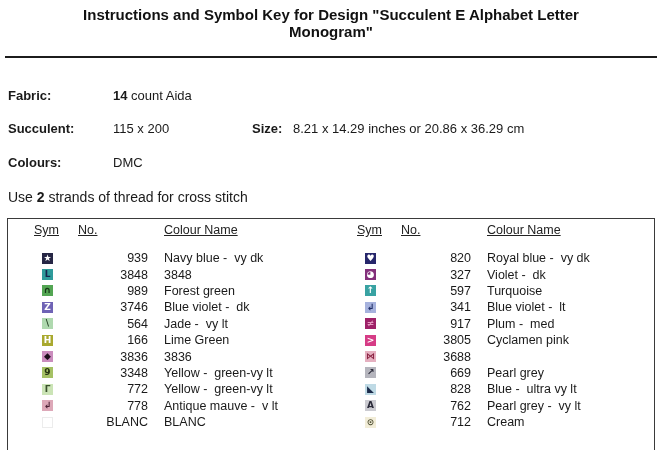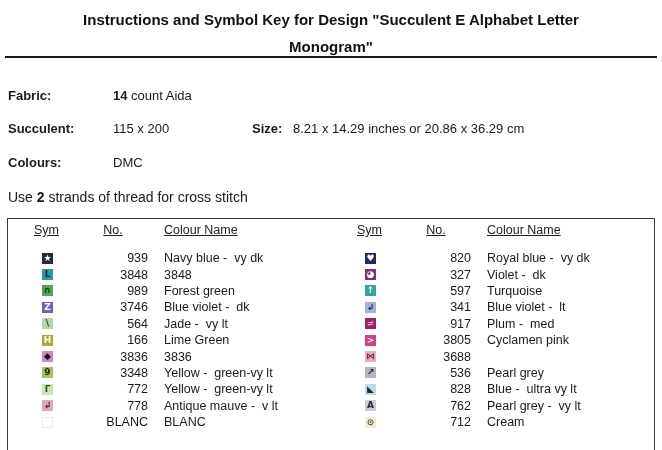--- a/index.html
+++ b/index.html
@@ -3,42 +3,42 @@
 <meta charset="utf-8">
 <style>
   html,body{margin:0;padding:0;}
   body{
     width:662px;height:450px;position:relative;background:#ffffff;
     font-family:"Liberation Sans","DejaVu Sans",sans-serif;color:#1a1a1a;
     overflow:hidden;
   }
   .title{
     position:absolute;top:6px;left:0;width:662px;text-align:center;
-    font-size:15px;font-weight:bold;line-height:27px;color:#111;
+    font-size:15px;font-weight:bold;line-height:17px;color:#111;
     padding:0 60px;box-sizing:border-box;
   }
   .title-rule{
     position:absolute;top:56px;left:5px;width:652px;height:0;
     border-top:2px solid #1c1c1c;
   }
   .info-row{position:absolute;left:0;width:662px;font-size:13px;}
   .info-label{position:absolute;left:8px;font-weight:bold;}
   .info-value{position:absolute;left:113px;}
   .size-label{position:absolute;left:252px;font-weight:bold;}
   .size-value{position:absolute;left:293px;}
   .strands-line{position:absolute;top:189px;left:8px;font-size:14px;}
   b{font-weight:bold;}
   .key-box{
     position:absolute;top:218px;left:7px;width:648px;height:280px;
     border:1px solid #3a3a3a;box-sizing:border-box;display:flex;
   }
   .key-half{width:323px;position:relative;}
   .khead{display:flex;align-items:flex-start;margin-top:4px;height:17px;font-size:12.5px;color:#222;}
   .khead .h-sym{width:70px;padding-left:26px;box-sizing:border-box;text-decoration:underline;}
-  .khead .h-no{width:70px;text-align:center;box-sizing:border-box;}
+  .khead .h-no{width:70px;text-align:left;box-sizing:border-box;}
   .khead .h-no span{text-decoration:underline;}
   .khead .h-name{padding-left:16px;text-decoration:underline;}
   .krows{margin-top:10px;}
   .krow{display:flex;align-items:center;height:16.4px;font-size:12.5px;}
   .sym-cell{width:70px;padding-left:34px;box-sizing:border-box;display:flex;align-items:center;}
   .sym-square{
     width:11px;height:11px;display:flex;align-items:center;justify-content:center;
     font-size:9px;font-weight:bold;line-height:1;box-sizing:border-box;
     font-family:"DejaVu Sans",sans-serif;
   }
@@ -209,21 +209,21 @@
         <div class="krow">
           <div class="sym-cell">
             <span class="sym-square" style="background: rgb(229, 176, 192); color: rgb(139, 36, 67);">⋈</span>
           </div>
           <div class="no-cell">3688</div>
         </div>
         <div class="krow">
           <div class="sym-cell">
             <span class="sym-square" style="background: rgb(181, 181, 189); color: rgb(43, 43, 58);">↗</span>
           </div>
-          <div class="no-cell">536</div>
+          <div class="no-cell">669</div>
           <div class="name-cell">Pearl grey</div>
         </div>
         <div class="krow">
           <div class="sym-cell">
             <span class="sym-square" style="background: rgb(191, 218, 229); color: rgb(27, 43, 74);">◣</span>
           </div>
           <div class="no-cell">828</div>
           <div class="name-cell">Blue -  ultra vy lt</div>
         </div>
         <div class="krow">

